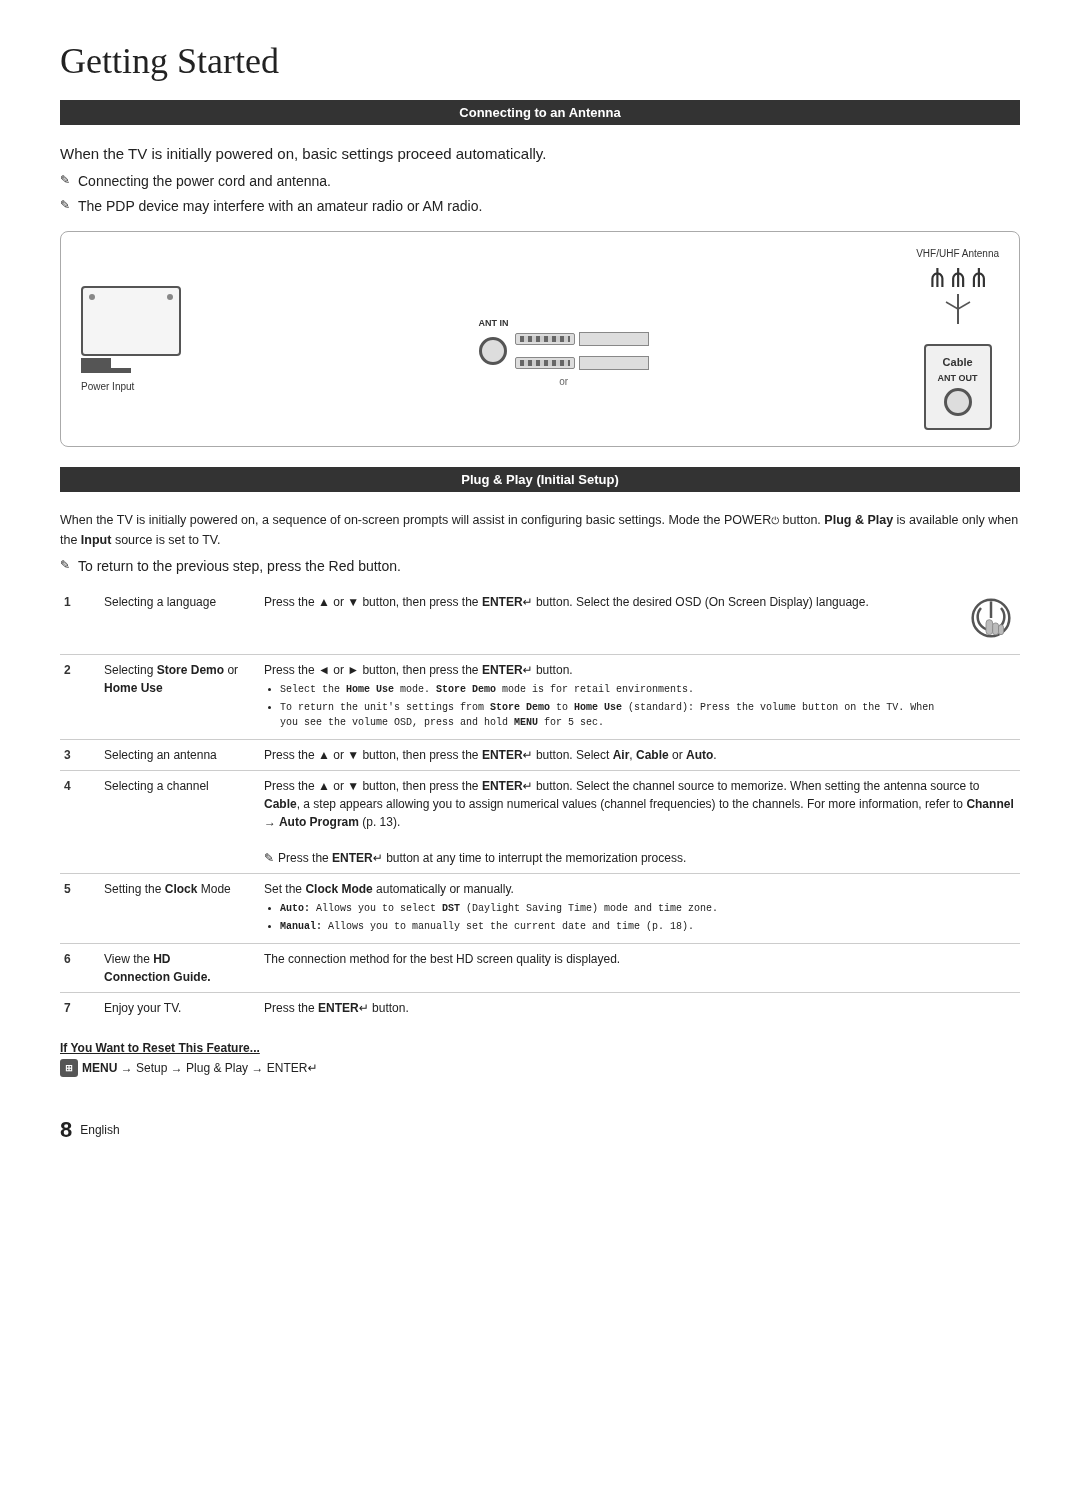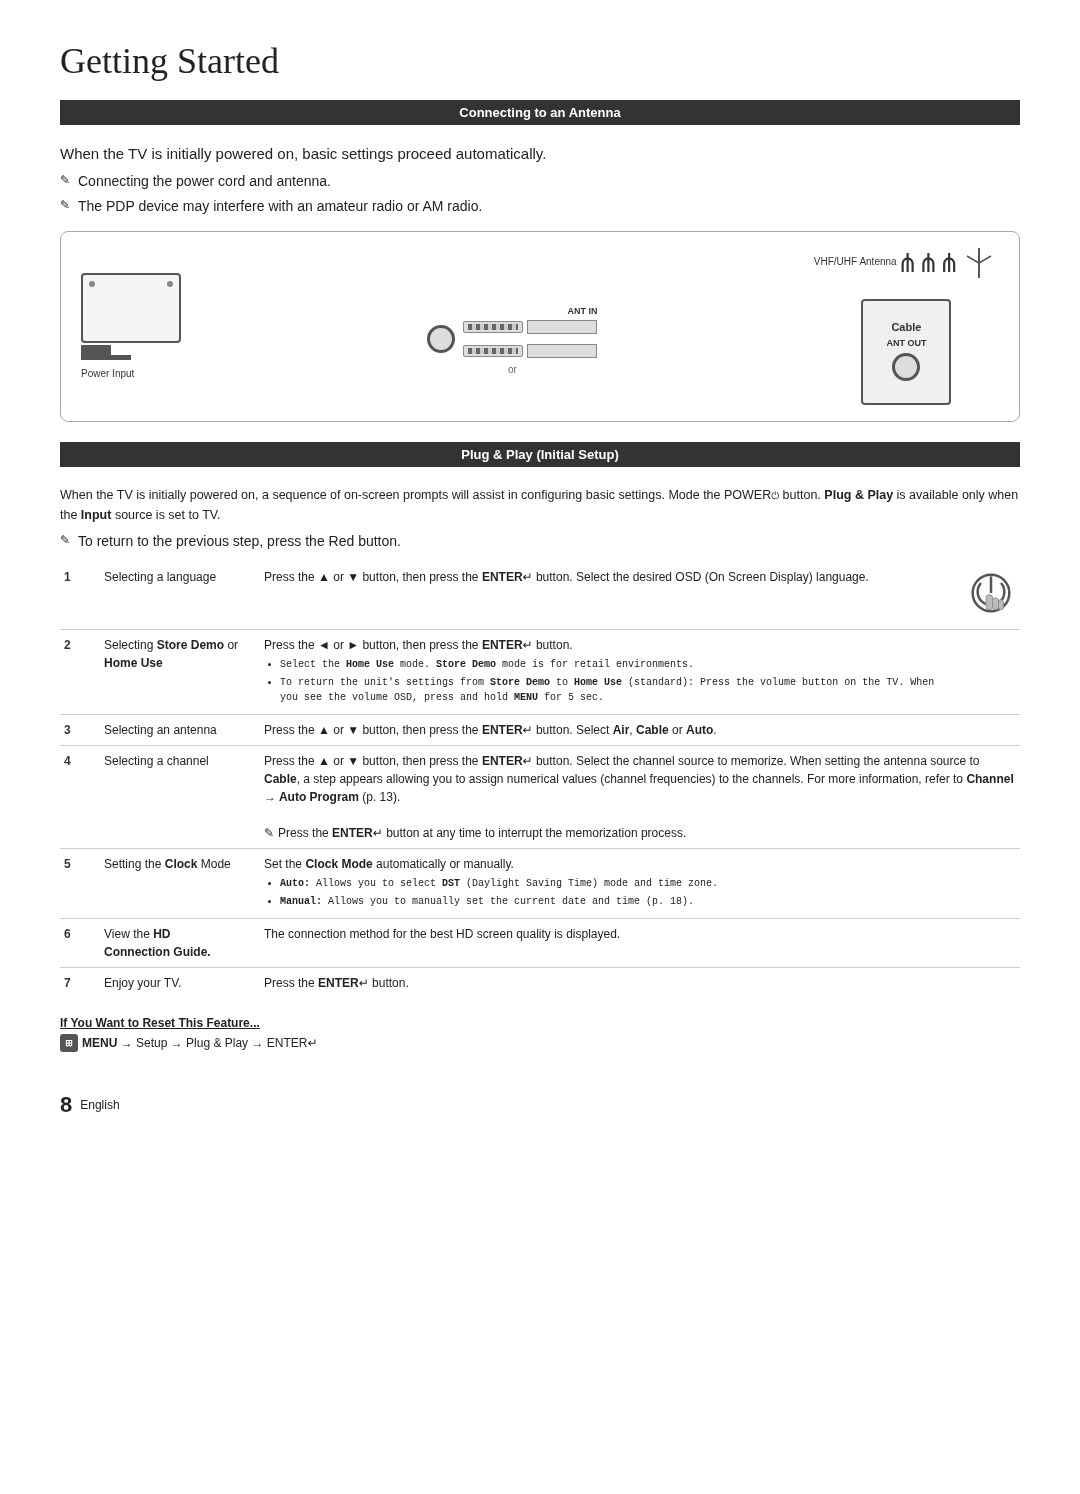--- a/index.html
+++ b/index.html
@@ -113,22 +113,22 @@
       align-items: center;
     }
     .vhf-label {
       font-size: 10px;
       color: #333;
       margin-bottom: 4px;
     }
     .cable-box {
       border: 2px solid #555;
       border-radius: 4px;
-      width: 90px;
-      padding: 18px;
+      width: 68px;
+      padding: 8px;
       margin-top: 10px;
       background: #f0f0f0;
       text-align: center;
     }
     .cable-label {
       font-size: 11px;
       font-weight: bold;
       color: #333;
       margin-bottom: 4px;
     }
@@ -272,21 +272,21 @@
     <div class="tv-screen">
       <div class="tv-dot" style="top:6px;left:6px;"></div>
       <div class="tv-dot" style="top:6px;right:6px;"></div>
     </div>
     <div class="tv-stand"></div>
     <div class="tv-base"></div>
     <span class="power-input-label">Power Input</span>
   </div>
 
   <div class="diagram-middle">
-    <div style="display:flex;flex-direction:column;align-items:flex-end;margin-top:28px;">
+    <div style="display:flex;flex-direction:column;align-items:flex-start;margin-top:28px;">
       <span class="ant-in-label">ANT IN</span>
       <div style="display:flex;align-items:center;gap:8px;">
         <div class="connector-circle"></div>
         <div style="display:flex;flex-direction:column;gap:6px;">
 
           <div style="display:flex;align-items:center;gap:4px;">
             <div style="width:60px;height:12px;border:1px solid #888;background:#ddd;border-radius:2px;display:flex;align-items:center;justify-content:center;">
               <div style="width:50px;height:6px;background:repeating-linear-gradient(to right,#666 0,#666 4px,#ccc 4px,#ccc 8px);"></div>
             </div>
             <div style="position:relative;">
@@ -301,21 +301,21 @@
               <div style="width:70px;height:14px;border:1px solid #888;background:#ddd;"></div>
             </div>
           </div>
         </div>
       </div>
     </div>
     <span style="font-size:10px;color:#666;margin-top:6px;">or</span>
   </div>
 
   <div class="diagram-right">
-    <div style="display:flex;align-items:center;margin-bottom:10px;">
+    <div style="display:flex;flex-direction:column;align-items:center;margin-bottom:10px;">
       <span class="vhf-label">VHF/UHF Antenna</span>
       <span style="font-size:26px;letter-spacing:-1px;color:#333;">⋔⋔⋔</span>
       <svg width="40" height="30" viewBox="0 0 40 30">
         <line x1="20" y1="0" x2="20" y2="30" stroke="#555" stroke-width="2"></line>
         <line x1="8" y1="8" x2="20" y2="15" stroke="#555" stroke-width="1.5"></line>
         <line x1="32" y1="8" x2="20" y2="15" stroke="#555" stroke-width="1.5"></line>
       </svg>
     </div>
     <div class="cable-box">
       <span class="cable-label">Cable</span>

